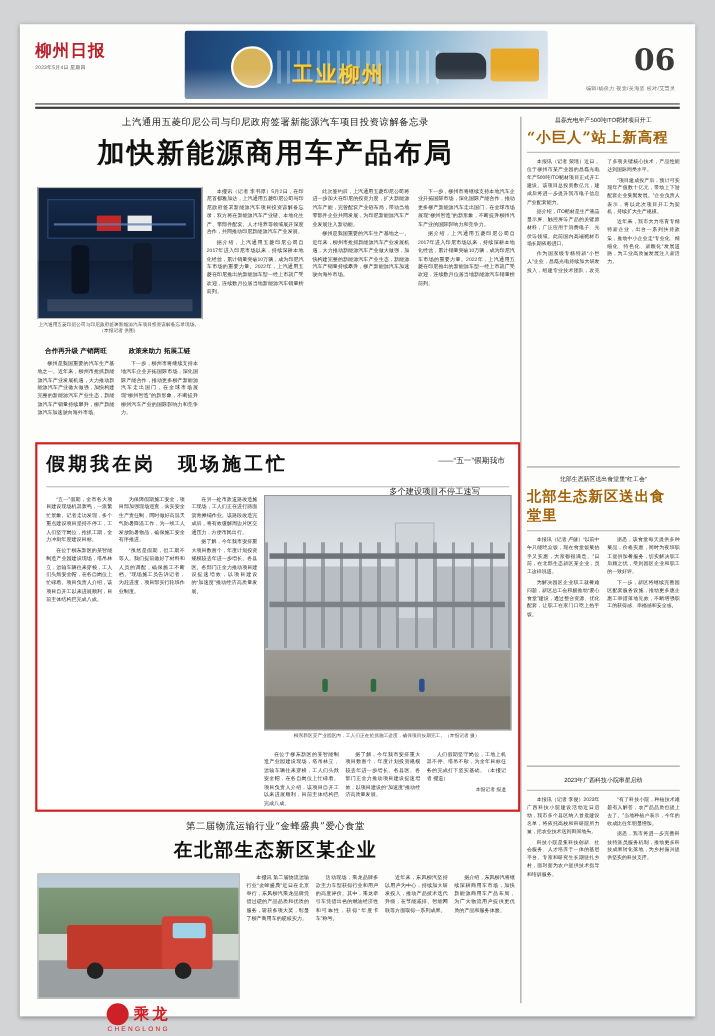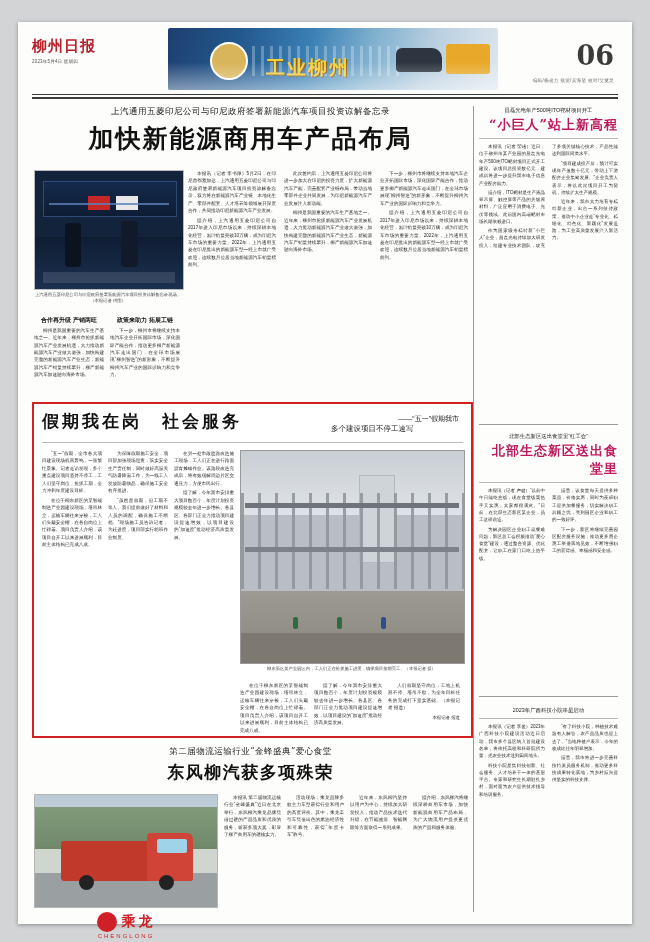--- a/index.html
+++ b/index.html
@@ -63,21 +63,21 @@
   .col-c{position:absolute;left:156px;top:64px;width:88px;}
   .col-d{position:absolute;left:252px;top:64px;width:88px;}
   .col-e{position:absolute;left:348px;top:64px;width:88px;}
 
   
   .boxed{position:absolute;left:0;top:296px;width:437px;height:332px;border:2.5px solid #d1201f;background:#fff;}
   .boxed-inner{position:absolute;left:8px;top:6px;right:8px;bottom:6px;}
   .bx-h{font-family:"DejaVu Serif",serif;font-weight:bold;font-size:17px;text-align:left;letter-spacing:3px;color:#111;}
   .bx-side{position:absolute;right:4px;top:4px;width:128px;text-align:left;}
   .bx-side .l1{font-size:7px;color:#222;text-align:right;}
-  .bx-side .l2{font-size:7.5px;color:#222;text-align:left;margin-top:0;}
+  .bx-side .l2{font-size:7.5px;color:#222;text-align:center;margin-top:18px;}
   .bx-rule{position:absolute;left:0;top:32px;width:421px;height:1px;background:#bbb;}
   .bx-c1{position:absolute;left:0;top:40px;width:60px;}
   .bx-c2{position:absolute;left:66px;top:40px;width:60px;}
   .bx-c3{position:absolute;left:132px;top:40px;width:60px;}
   .bx-photo{position:absolute;left:198px;top:40px;width:223px;height:212px;background:#b9bec4;border:1px solid #999;overflow:hidden;}
   .bp-sky{position:absolute;left:0;top:0;width:100%;height:64px;background:linear-gradient(180deg,#c9ced4,#dfe3e7);}
   .bp-tower{position:absolute;left:118px;top:24px;width:34px;height:86px;background:#cfd4d8;border:1px solid #b3b8bd;}
   .bp-frame{position:absolute;left:0;top:42px;width:100%;height:96px;background:repeating-linear-gradient(90deg,#8d9399 0 3px,rgba(0,0,0,0) 3px 17px);opacity:.85;}
   .bp-beam{position:absolute;left:4px;top:52px;width:214px;height:5px;background:#6e747a;}
   .bp-beam2{position:absolute;left:4px;top:96px;width:214px;height:5px;background:#7c8288;}
@@ -108,21 +108,21 @@
   .s3-logo .cn{display:inline-block;font-family:"DejaVu Serif",serif;font-size:14px;font-weight:bold;color:#cf2027;letter-spacing:3px;vertical-align:middle;margin-left:5px;}
   .s3-logo .en{font-size:6px;color:#cf2027;letter-spacing:2px;margin-top:1px;}
   .s3-c1{position:absolute;left:192px;top:48px;width:57px;}
   .s3-c2{position:absolute;left:255px;top:48px;width:57px;}
   .s3-c3{position:absolute;left:318px;top:48px;width:57px;}
   .s3-c4{position:absolute;left:381px;top:48px;width:55px;}
 
   
   .r-item{position:absolute;left:0;width:139px;}
   .r-kicker{font-size:5.4px;color:#1b1b1b;text-align:center;line-height:1.5;}
-  .r-h{font-family:"DejaVu Serif",serif;font-weight:bold;font-size:13px;color:#be185d;text-align:right;letter-spacing:1px;margin:2px 0 4px;}
+  .r-h{font-family:"DejaVu Serif",serif;font-weight:bold;font-size:13px;color:#a16207;text-align:left;letter-spacing:1px;margin:2px 0 4px;}
   .r-h-sm{font-size:11px;}
   .r-body{font-size:4.5px;line-height:1.62;color:#2a2a2a;text-align:justify;columns:2;column-gap:7px;}
   .r-body p{margin:0 0 2px 0;text-indent:9px;}
   .r-rule{position:absolute;left:0;width:139px;height:1px;background:#9a9a9a;}
   .hr-thin{height:1px;background:#b9b9b9;margin:4px 0;}
 </style>
 </head>
 <body>
 
 <div class="page">
@@ -185,21 +185,21 @@
         <p>此次签约后，上汽通用五菱印尼公司将进一步加大在印尼的投资力度，扩大新能源汽车产能，完善配套产业链布局，带动当地零部件企业共同发展，为印尼新能源汽车产业发展注入新动能。</p>
         <p>柳州是我国重要的汽车生产基地之一。近年来，柳州市抢抓新能源汽车产业发展机遇，大力推动新能源汽车产业做大做强，加快构建完整的新能源汽车产业生态，新能源汽车产销量持续攀升，柳产新能源汽车加速驶向海外市场。</p>
       </div>
       <div class="col-e body-col">
         <p>下一步，柳州市将继续支持本地汽车企业开拓国际市场，深化国际产能合作，推动更多柳产新能源汽车走出国门，在全球市场展现“柳州智造”的新形象，不断提升柳州汽车产业的国际影响力和竞争力。</p>
         <p>据介绍，上汽通用五菱印尼公司自2017年进入印尼市场以来，持续深耕本地化经营，累计销量突破10万辆，成为印尼汽车市场的重要力量。2022年，上汽通用五菱在印尼推出的新能源车型一经上市就广受欢迎，连续数月位居当地新能源汽车销量榜前列。</p>
       </div>
 
       <div class="boxed">
         <div class="boxed-inner">
-          <div class="bx-h">假期我在岗　社会服务</div>
+          <div class="bx-h">假期我在岗　现场施工忙</div>
           <div class="bx-side">
             <div class="l1">——“五一”假期我市</div>
             <div class="l2">多个建设项目不停工速写</div>
           </div>
           <div class="bx-rule"></div>
 
           <div class="bx-c1 body-col">
             <p>“五一”假期，全市各大项目建设现场机器轰鸣，一派繁忙景象。记者走访发现，多个重点建设项目坚持不停工，工人们坚守岗位，抢抓工期，全力冲刺年度建设目标。</p>
             <p>在位于柳东新区的某智能制造产业园建设现场，塔吊林立，运输车辆往来穿梭，工人们头戴安全帽，在各自岗位上忙碌着。项目负责人介绍，该项目自开工以来进展顺利，目前主体结构已完成八成。</p>
           </div>
@@ -235,21 +235,21 @@
           </div>
           <div class="bx-c6 body-col">
             <p>人们假期坚守岗位，工地上机器不停、塔吊不歇，为全年目标任务的完成打下坚实基础。（本报记者 报道）</p>
             <div class="byline">本报记者 报道</div>
           </div>
         </div>
       </div>
 
       <div class="s3">
         <div class="kicker">第二届物流运输行业“金蜂盛典”爱心食堂</div>
-        <div class="headline h2">东风柳汽获多项殊荣</div>
+        <div class="headline h2">在北部生态新区某企业</div>
 
         <div class="s3-photo">
           <div class="tk-sky"></div>
           <div class="tk-tree"></div>
           <div class="tk-road"></div>
           <div class="tk-body"></div>
           <div class="tk-cab"></div>
           <div class="tk-win"></div>
           <div class="tk-wh1"></div>
           <div class="tk-wh2"></div>

